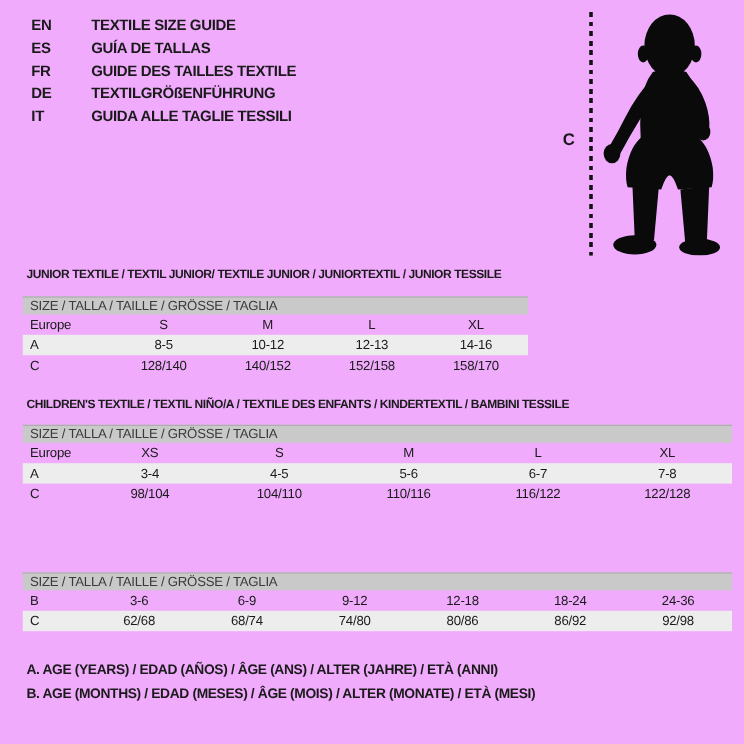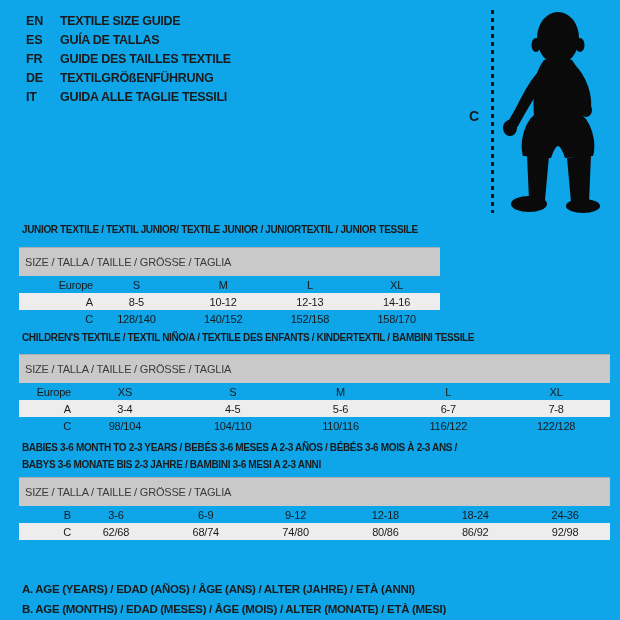--- a/index.html
+++ b/index.html
@@ -1,26 +1,26 @@
 <!DOCTYPE html>
 <html><head>
 <meta charset="utf-8">
 <style>
   * { margin:0; padding:0; box-sizing:border-box; }
   body { background:#fff; }
   .canvas {
-    position:relative; width:620px; height:620px; background:#0ea5e9;
+    position:relative; width:620px; height:620px; background:#f0abfc;
     font-family:"Liberation Sans", sans-serif; color:#1a1a1a; overflow:hidden;
   }
 
   
   .lang-block { position:absolute; left:26px; top:11px; }
   .lang-row { display:flex; height:19px; align-items:center; }
   .lang-code { width:34px; font-size:12.5px; font-weight:bold; letter-spacing:-0.2px; }
-  .lang-label { font-size:12.5px; font-weight:bold; letter-spacing:-0.3px; white-space:nowrap; }
+  .lang-label { font-size:12.5px; font-weight:bold; letter-spacing:-0.3px; white-space:nowrap;margin-left:16px; }
 
   
   .measure-line {
     position:absolute; left:491px; top:10px; width:3px; height:203px;
     background:repeating-linear-gradient(to bottom, #141414 0 4px, transparent 4px 8px);
   }
   .measure-label { position:absolute; left:469px; top:108px; font-size:14px; font-weight:bold; }
   .baby-svg { position:absolute; left:499px; top:10px; width:118px; height:203px; }
 
   
@@ -28,33 +28,33 @@
     position:absolute; left:22px; font-size:10px; font-weight:bold;
     letter-spacing:-0.35px; white-space:nowrap;
   }
   .section-title .line { height:17px; line-height:17px; }
 
   
   .size-table { position:absolute; left:19px; }
   .w-narrow { width:421px; }
   .w-wide { width:591px; }
   .size-bar {
-    height:29px; background:#c9c9c9; border-top:1px solid #adadad;
+    height:15px; background:#c9c9c9; border-top:1px solid #adadad;
     display:flex; align-items:center; padding-left:6px;
     font-size:11px; color:#3a3a3a; letter-spacing:-0.2px;
   }
   .t-row { display:flex; height:17px; align-items:center; font-size:11px; }
   .t-row.shade { background:#ededed; }
-  .t-label { padding-left:6px; letter-spacing:-0.2px;text-align:right; }
+  .t-label { padding-left:6px; letter-spacing:-0.2px; }
   .lbl-narrow { width:74px; }
   .lbl-wide { width:52px; }
   .t-cell { flex:1; text-align:center; letter-spacing:-0.2px; }
 
   
-  .legend { position:absolute; left:22px; top:580px; }
+  .legend { position:absolute; left:22px; top:550px; }
   .legend-line { height:19.5px; line-height:19.5px; font-size:11.5px; font-weight:bold; letter-spacing:-0.3px; white-space:nowrap; }
 </style>
 </head>
 <body>
 
 <div class="canvas">
 
   <div class="lang-block">
     <div class="lang-row">
       <span class="lang-code">EN</span>
@@ -146,24 +146,20 @@
     <div class="t-row">
       <span class="t-label lbl-wide">C</span>
       <span class="t-cell">98/104</span>
       <span class="t-cell">104/110</span>
       <span class="t-cell">110/116</span>
       <span class="t-cell">116/122</span>
       <span class="t-cell">122/128</span>
     </div>
   </div>
 
-  <div class="section-title" style="top:439px;">
-    <div class="line">BABIES 3-6 MONTH TO 2-3 YEARS / BEBÉS 3-6 MESES A 2-3 AÑOS / BÉBÉS 3-6 MOIS À 2-3 ANS /</div>
-    <div class="line">BABYS 3-6 MONATE BIS 2-3 JAHRE / BAMBINI 3-6 MESI A 2-3 ANNI</div>
-  </div>
   <div class="size-table w-wide" style="top:477px;">
     <div class="size-bar">SIZE / TALLA / TAILLE / GRÖSSE / TAGLIA</div>
     <div class="t-row">
       <span class="t-label lbl-wide">B</span>
       <span class="t-cell">3-6</span>
       <span class="t-cell">6-9</span>
       <span class="t-cell">9-12</span>
       <span class="t-cell">12-18</span>
       <span class="t-cell">18-24</span>
       <span class="t-cell">24-36</span>

